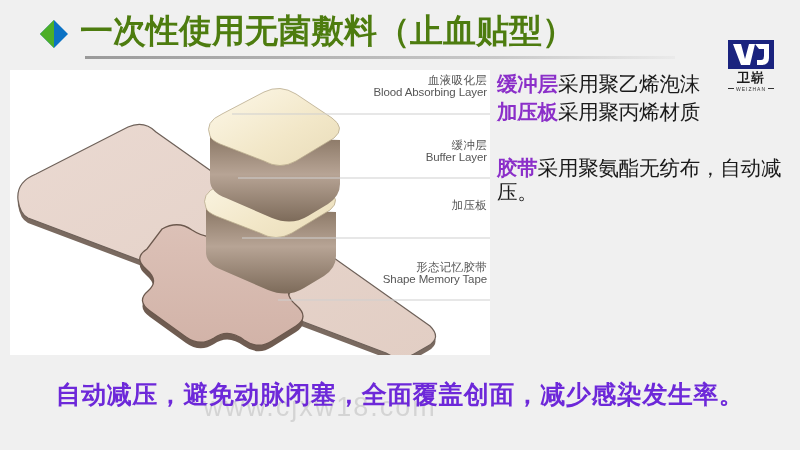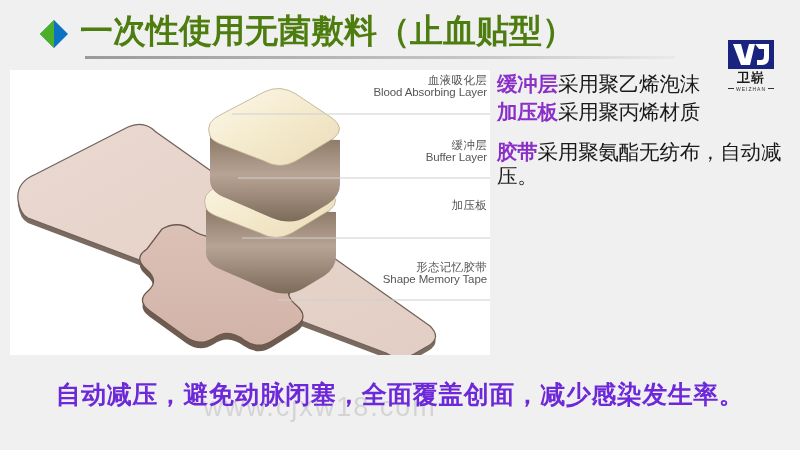--- a/index.html
+++ b/index.html
@@ -130,21 +130,21 @@
     line-height: 24px;
     margin-bottom: 14px;
     letter-spacing: -0.2px;
   }
   .desc-para .term {
     color: #8b2fc9;
     font-weight: bold;
   }
   #desc-p2, #desc-p3, #desc-p4 { font-size: 20.5px; }
   #desc-p2 { margin-bottom: 4px; }
-  #desc-p3 { margin-bottom: 16px; }
+  #desc-p3 { margin-bottom: 32px; }
 
   
   #bottom-statement {
     position: absolute;
     left: 0;
     top: 378px;
     width: 800px;
     text-align: center;
     font-family: "DejaVu Serif", "Liberation Serif", serif;
     font-size: 25px;

